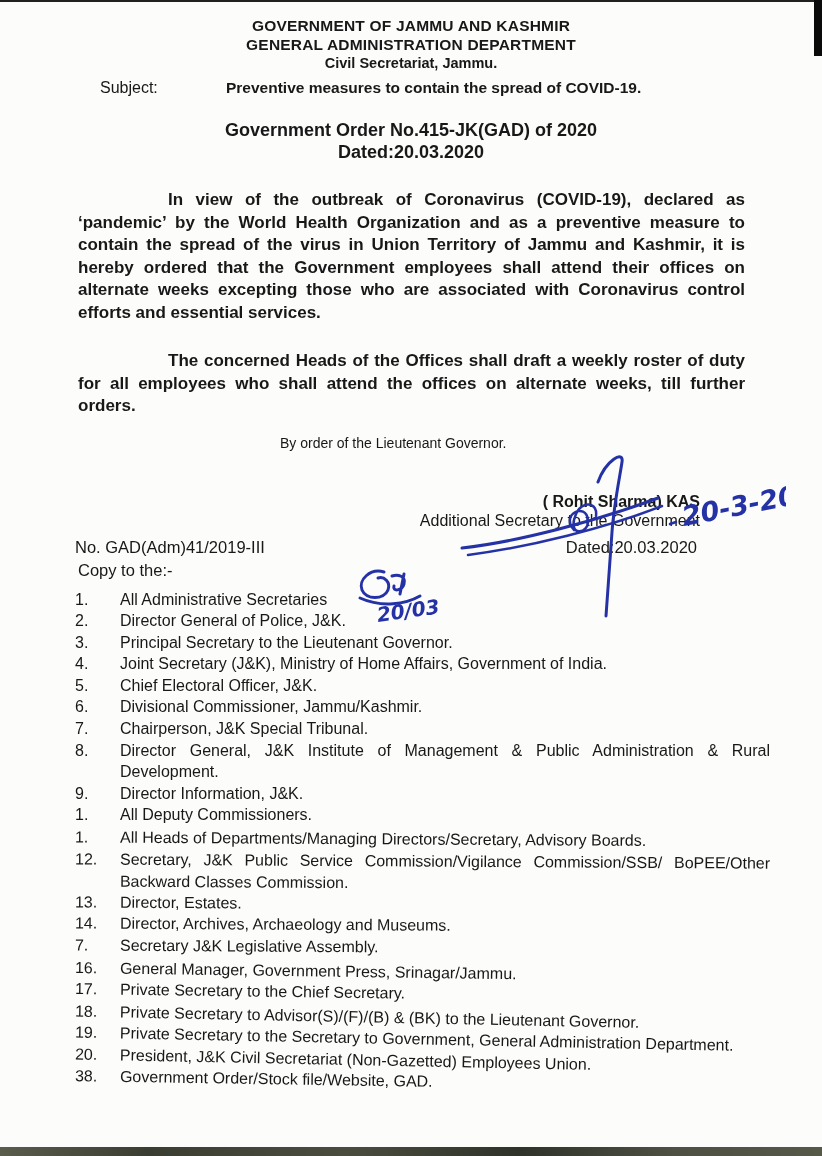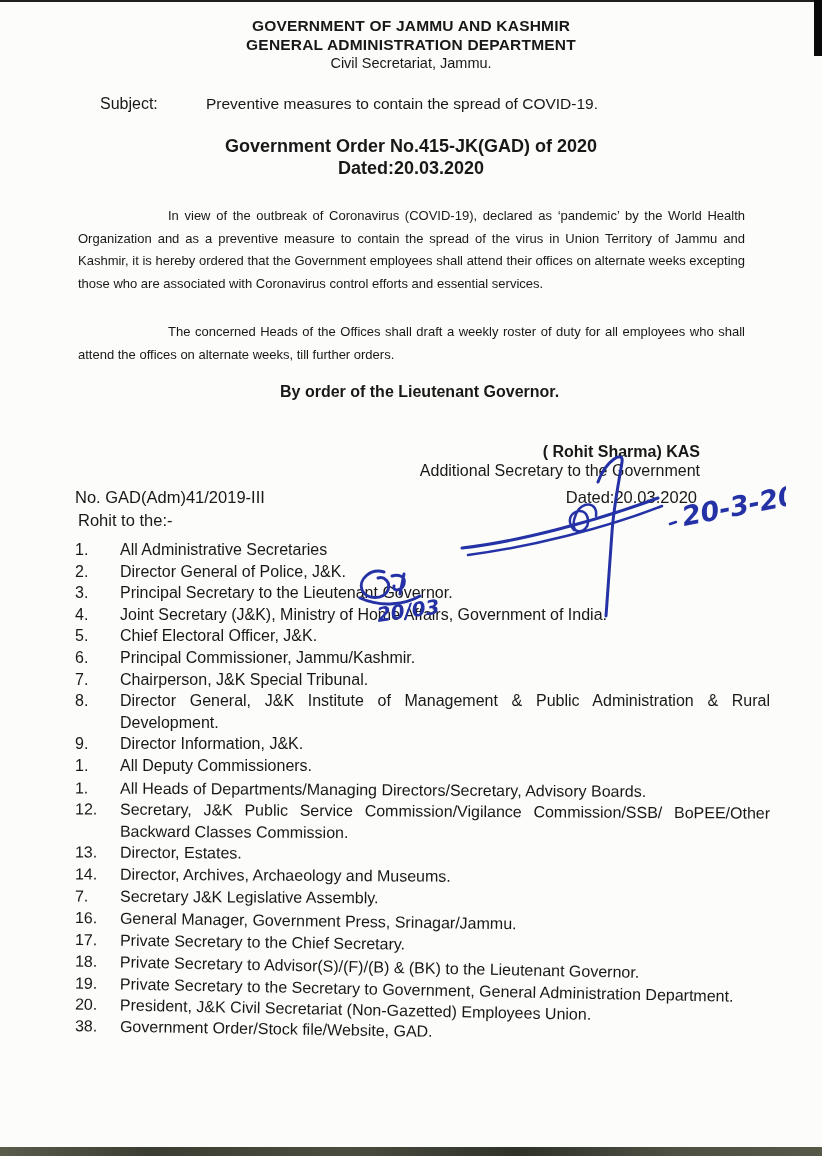--- a/index.html
+++ b/index.html
@@ -14,30 +14,30 @@
     overflow:hidden;
   }
   
   .top-hairline{position:absolute;top:0;left:0;width:100%;height:2px;background:#202020;}
   .corner-bar{position:absolute;top:0;right:0;width:8px;height:56px;background:#0a0a0a;}
   .bottom-strip{position:absolute;bottom:0;left:0;width:100%;height:9px;
     background:linear-gradient(90deg,#5a5d4c 0%,#3a3d31 18%,#4a4d3e 42%,#2f3229 63%,#4d5042 82%,#565948 100%);}
   
   .header{padding-top:16px;text-align:center;line-height:19px;}
   .header .h1,.header .h2{font-weight:700;font-size:15.5px;letter-spacing:.2px;}
-  .header .h3{font-weight:400;font-size:14.5px;}
+  .header .h3{font-weight:700;font-size:14.5px;}
   
-  .subject-row{display:flex;margin:22px 60px 0 100px;align-items:baseline;}
+  .subject-row{display:flex;margin:6px 60px 0 100px;align-items:baseline;gap:20px;}
   .subject-label{font-size:16px;width:106px;flex-shrink:0;}
-  .subject-text{font-weight:400;font-size:15.5px;}
+  .subject-text{font-weight:700;font-size:15.5px;}
   
   .order-title{margin-top:22px;text-align:center;font-weight:700;font-size:18px;line-height:22px;}
   
-  .para{margin:26px 77px 0 78px;font-size:13px;line-height:22.5px;text-align:justify;text-indent:90px;}
-  .by-order{margin:17px 0 0 280px;font-weight:700;font-size:16px;}
+  .para{margin:26px 77px 0 78px;font-size:17px;line-height:22.5px;text-align:justify;text-indent:90px;font-weight:bold;}
+  .by-order{margin:17px 0 0 280px;font-weight:400;font-size:14px;}
   
   .sig-name{margin-top:42px;text-align:right;padding-right:122px;font-weight:700;font-size:16px;}
   .sig-designation{text-align:right;padding-right:122px;font-weight:400;font-size:16px;line-height:20px;}
   .sig-overlay{position:absolute;top:448px;right:36px;width:330px;height:175px;pointer-events:none;}
   .stamp-overlay{position:absolute;top:562px;left:348px;width:140px;height:66px;pointer-events:none;}
   
   .ref-row{display:flex;justify-content:space-between;margin:7px 125px 0 75px;font-size:16.5px;}
   .copy-heading{margin:4px 0 0 78px;font-size:16.5px;}
   
   .copy-list{list-style:none;margin-top:9px;}
@@ -99,21 +99,21 @@
     <span>Dated:20.03.2020</span>
   </div>
 
   <svg class="stamp-overlay" viewBox="0 0 140 66">
     <path class="ink" stroke-width="3" d="M36,10 c-14,-4 -26,8 -22,18 c4,10 22,10 26,0 c3,-8 -4,-14 -10,-12"></path>
     <path class="ink" stroke-width="3" d="M44,14 c6,-2 14,0 12,8 c-2,7 -12,8 -10,2 m10,-12 l-4,20"></path>
     <path class="ink" stroke-width="3" d="M12,36 C34,46 58,42 72,34"></path>
     <text class="ink-text" font-size="20" transform="translate(30,60) rotate(-8)">20/03</text>
   </svg>
 
-  <div class="copy-heading">Rohit to the:-</div>
+  <div class="copy-heading">Copy to the:-</div>
   <ol class="copy-list">
       <li class="copy-item">
         <span class="num">1.</span>
         <span class="txt">All Administrative Secretaries</span>
       </li>
       <li class="copy-item">
         <span class="num">2.</span>
         <span class="txt">Director General of Police, J&amp;K.</span>
       </li>
       <li class="copy-item">
@@ -123,21 +123,21 @@
       <li class="copy-item">
         <span class="num">4.</span>
         <span class="txt">Joint Secretary (J&amp;K), Ministry of Home Affairs, Government of India.</span>
       </li>
       <li class="copy-item">
         <span class="num">5.</span>
         <span class="txt">Chief Electoral Officer, J&amp;K.</span>
       </li>
       <li class="copy-item">
         <span class="num">6.</span>
-        <span class="txt">Principal Commissioner, Jammu/Kashmir.</span>
+        <span class="txt">Divisional Commissioner, Jammu/Kashmir.</span>
       </li>
       <li class="copy-item">
         <span class="num">7.</span>
         <span class="txt">Chairperson, J&amp;K Special Tribunal.</span>
       </li>
       <li class="copy-item">
         <span class="num">8.</span>
         <span class="txt">Director General, J&amp;K Institute of Management &amp; Public Administration &amp; Rural Development.</span>
       </li>
       <li class="copy-item">

